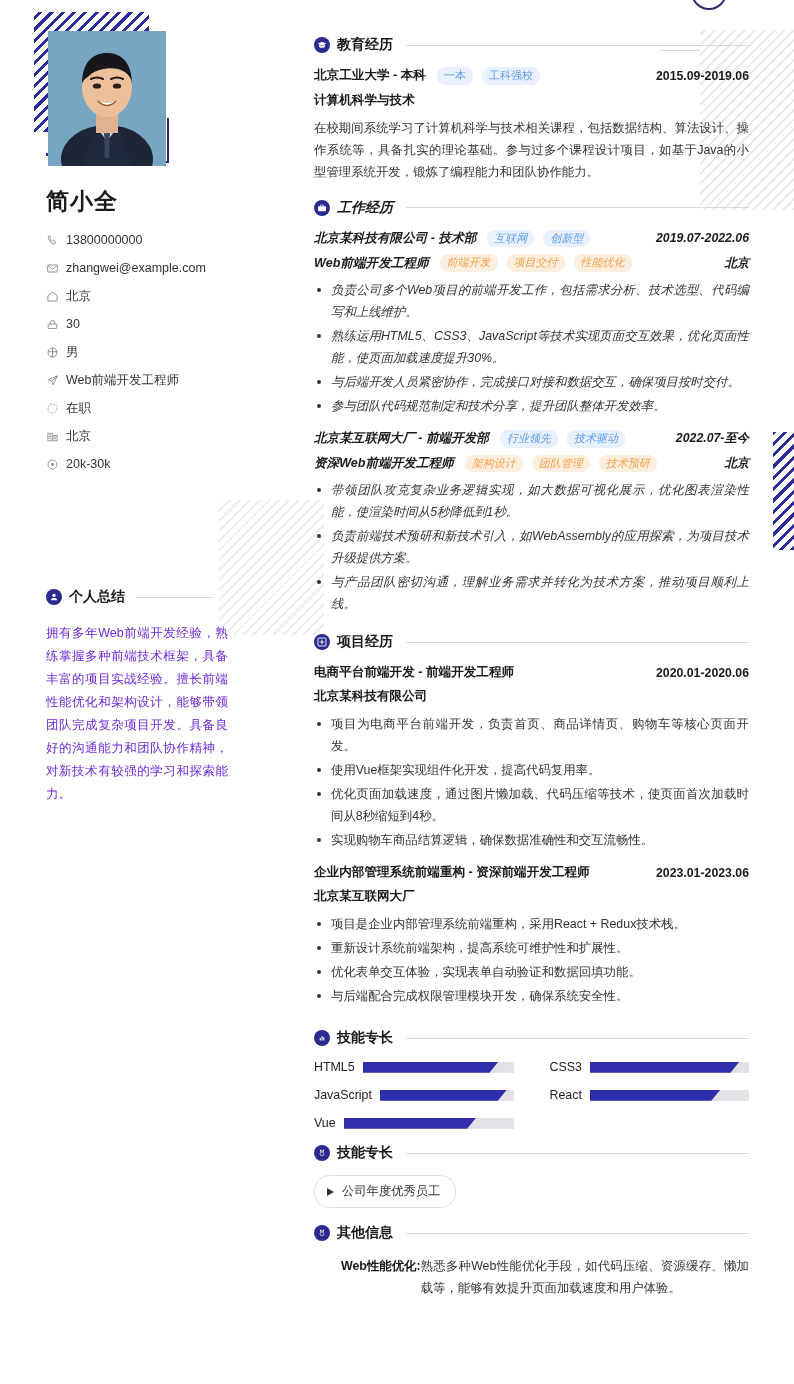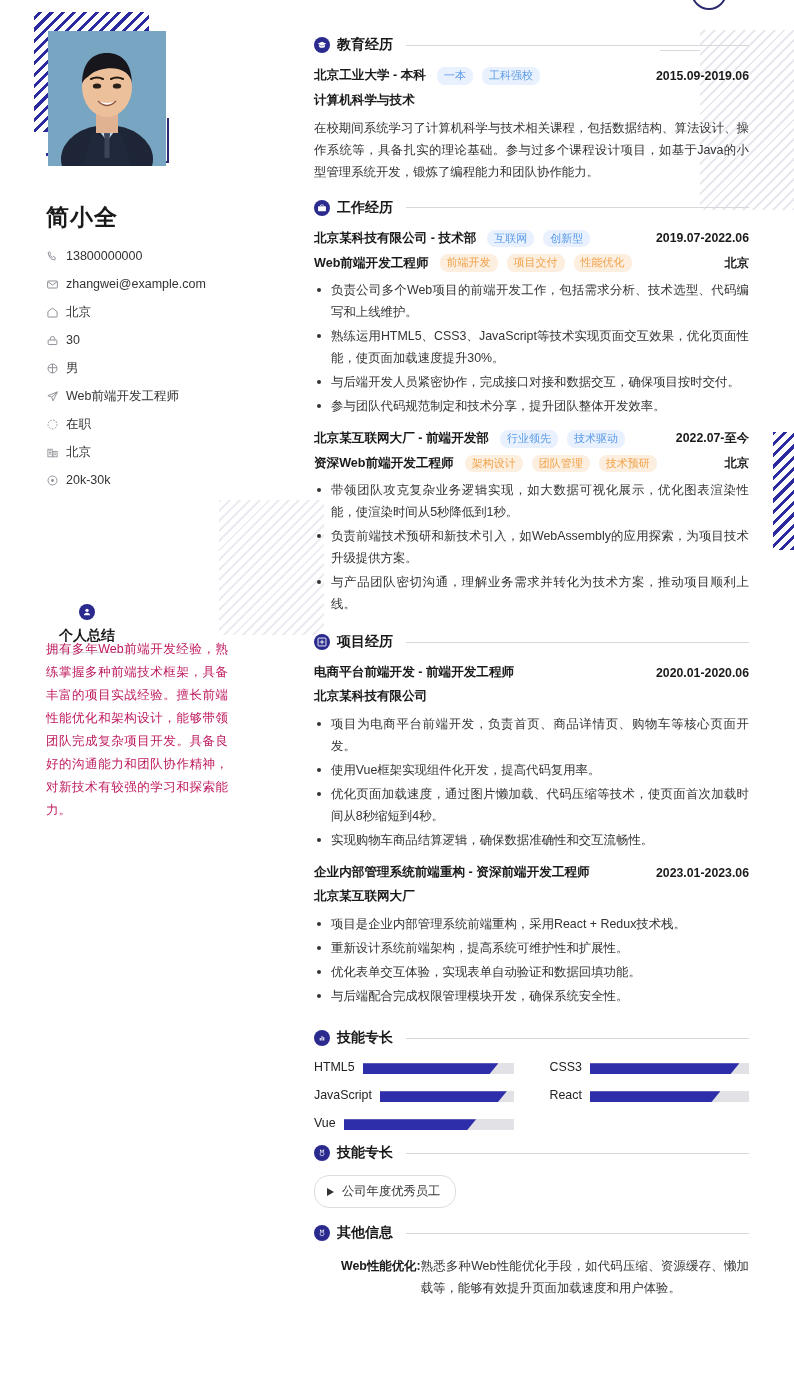--- a/index.html
+++ b/index.html
@@ -68,21 +68,21 @@
   }
   .deco-line-top {
     top: 50px; left: 660px;
     width: 134px; height: 1px;
     background: #d8d8df;
   }
 
   
   .sidebar {
     position: absolute;
-    top: 16px; left: 0;
+    top: 0; left: 0;
     width: 300px;
     height: 1204px;
     padding: 0 20px;
     z-index: 3;
   }
   .photo {
     position: absolute;
     top: 31px; left: 48px;
     width: 118px; height: 135px;
     background: linear-gradient(170deg, #7ba9c4 0%, #6fa0bd 100%);
@@ -119,35 +119,35 @@
   .contact-ico svg { width: 13px; height: 13px; display: block; }
   .contact-txt {
     font-size: 12.5px;
     color: #333;
     white-space: nowrap;
   }
 
   .sum-head {
     position: absolute;
     top: 588px; left: 46px;
-    display: flex; align-items: center; gap: 7px; flex-direction: column;
+    display: flex; align-items: center; gap: 7px;
   }
   .sum-head-title {
     font-size: 14px; font-weight: bold; color: #1a1a1a;
   }
   .sum-head-rule {
     width: 78px; height: 1px; background: #d9d9e0; margin-left: 4px;
   }
   .sum-body {
     position: absolute;
     top: 622px; left: 46px;
     width: 182px;
     font-size: 12.5px;
     line-height: 23px;
-    color: #be185d;
+    color: #6d28d9;
     text-align: justify;
   }
 
   .circ-ico {
     width: 16px; height: 16px; border-radius: 50%;
     background: #2b2a8e;
     display: inline-flex; align-items: center; justify-content: center;
     flex: 0 0 16px;
   }
   .circ-ico svg { width: 10px; height: 10px; display: block; fill: #fff; }
@@ -241,21 +241,21 @@
 
   
   .skills-grid {
     display: grid;
     grid-template-columns: 1fr 1fr;
     column-gap: 36px;
     row-gap: 14px;
     margin-top: 4px;
     margin-bottom: 14px;
   }
-  .skill { display: flex; align-items: flex-end; gap: 8px; }
+  .skill { display: flex; align-items: center; gap: 8px; }
   .skill-name {
     font-size: 12.4px; color: #222; white-space: nowrap;
   }
   .skill-track {
     flex: 1 1 auto;
     height: 11px;
     background: #e2e2e6;
     position: relative;
     overflow: hidden;
   }
@@ -450,21 +450,21 @@
             <span class="tag tag-blue">一本</span>
             <span class="tag tag-blue">工科强校</span>
           </span>
           <span class="date">2015.09-2019.06</span>
         </div>
         <div class="major">计算机科学与技术</div>
         <div class="para">在校期间系统学习了计算机科学与技术相关课程，包括数据结构、算法设计、操作系统等，具备扎实的理论基础。参与过多个课程设计项目，如基于Java的小型管理系统开发，锻炼了编程能力和团队协作能力。</div>
       </div>
     </div>
 
-    <div class="section" style="margin-top:16px;">
+    <div class="section" style="margin-top:16px;font-style:italic;">
       <div class="sec-head">
         <span class="circ-ico">
           <svg viewBox="0 0 24 24">
               <rect x="2.5" y="7.5" width="19" height="12" rx="1.5"></rect>
               <path d="M8.5 7.5V5.8c0-.8.6-1.3 1.4-1.3h4.2c.8 0 1.4.5 1.4 1.3v1.7" fill="none" stroke="#fff" stroke-width="1.8"></path>
             </svg>
         </span>
         <span class="sec-title">工作经历</span>
         <span class="sec-rule"></span>
       </div>

